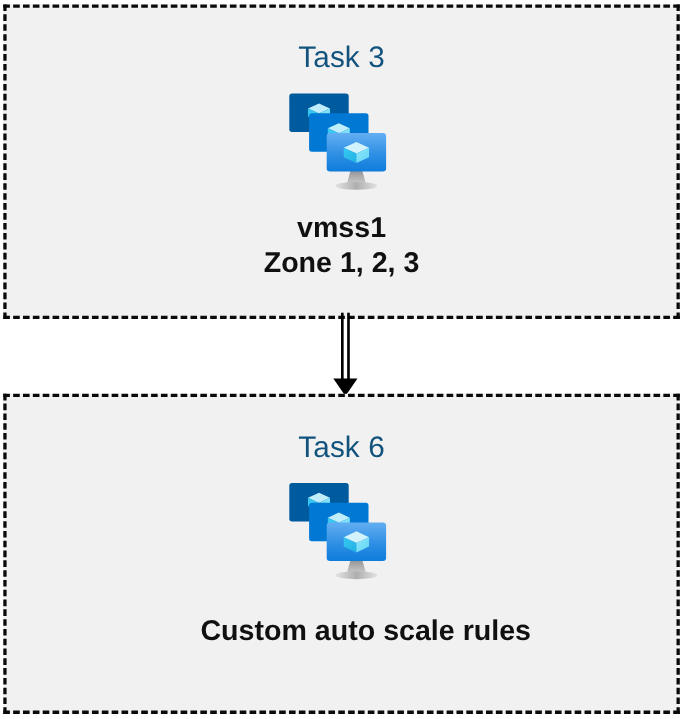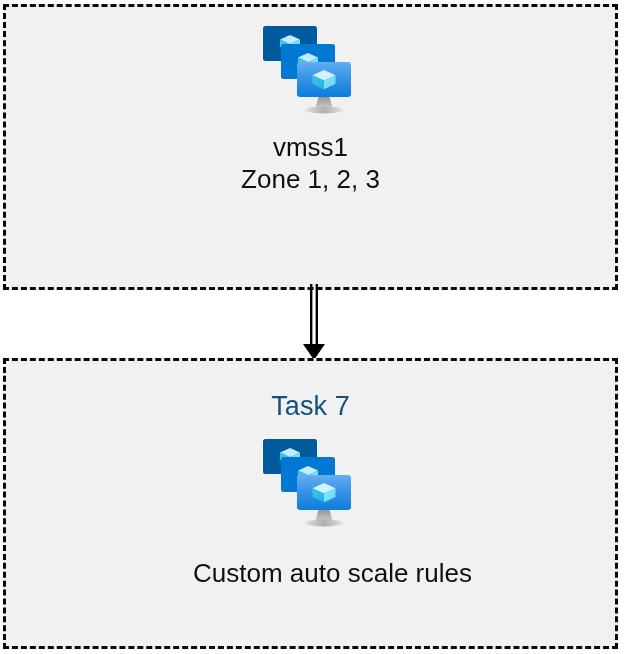--- a/index.html
+++ b/index.html
@@ -56,21 +56,21 @@
     text-align: center;
     user-select: none;
   }
   #box-task3 .task-title { margin-top: 32px; }
   #box-task4 .task-title { margin-top: 32px; }
 
   .task-caption {
     color: #101010;
     font-size: 26px;
     line-height: 1.22;
-    font-weight: 400;
+    font-weight: 700;
     text-align: center;
     user-select: none;
     white-space: pre-line;
   }
   #box-task3 .task-caption { margin-top: 13px; }
   #box-task4 .task-caption { margin-top: 26px; margin-left: 44px; }
 
   
   .vmss-icon {
     width: 108px;
@@ -90,20 +90,21 @@
     height: 78px;
   }
 </style>
 </head>
 <body>
 
 <div id="diagram">
 
   <div class="task-box" id="box-task3">
 
+    <div class="task-title">Task 3</div>
 
     <div class="icon-wrap">
       <svg class="vmss-icon" viewBox="0 0 108 100" xmlns="http://www.w3.org/2000/svg">
         <defs>
           <linearGradient id="frontMon3" x1="0" y1="0" x2="0" y2="1">
             <stop offset="0%" stop-color="#63AEF2"></stop>
             <stop offset="55%" stop-color="#2E8FE3"></stop>
             <stop offset="100%" stop-color="#0F7CDC"></stop>
           </linearGradient>
           <linearGradient id="standG3" x1="0" y1="0" x2="0" y2="1">
@@ -159,21 +160,21 @@
   <svg id="connector" viewBox="0 0 52 78" xmlns="http://www.w3.org/2000/svg">
 
     <rect x="22" y="0" width="2.4" height="62" fill="#000000"></rect>
     <rect x="27.6" y="0" width="2.4" height="62" fill="#000000"></rect>
 
     <path d="M15 60 L37 60 L26 76 Z" fill="#000000"></path>
   </svg>
 
   <div class="task-box" id="box-task4">
 
-    <div class="task-title">Task 7</div>
+    <div class="task-title">Task 6</div>
 
     <div class="icon-wrap">
       <svg class="vmss-icon" viewBox="0 0 108 100" xmlns="http://www.w3.org/2000/svg">
         <defs>
           <linearGradient id="frontMon4" x1="0" y1="0" x2="0" y2="1">
             <stop offset="0%" stop-color="#63AEF2"></stop>
             <stop offset="55%" stop-color="#2E8FE3"></stop>
             <stop offset="100%" stop-color="#0F7CDC"></stop>
           </linearGradient>
           <linearGradient id="standG4" x1="0" y1="0" x2="0" y2="1">

